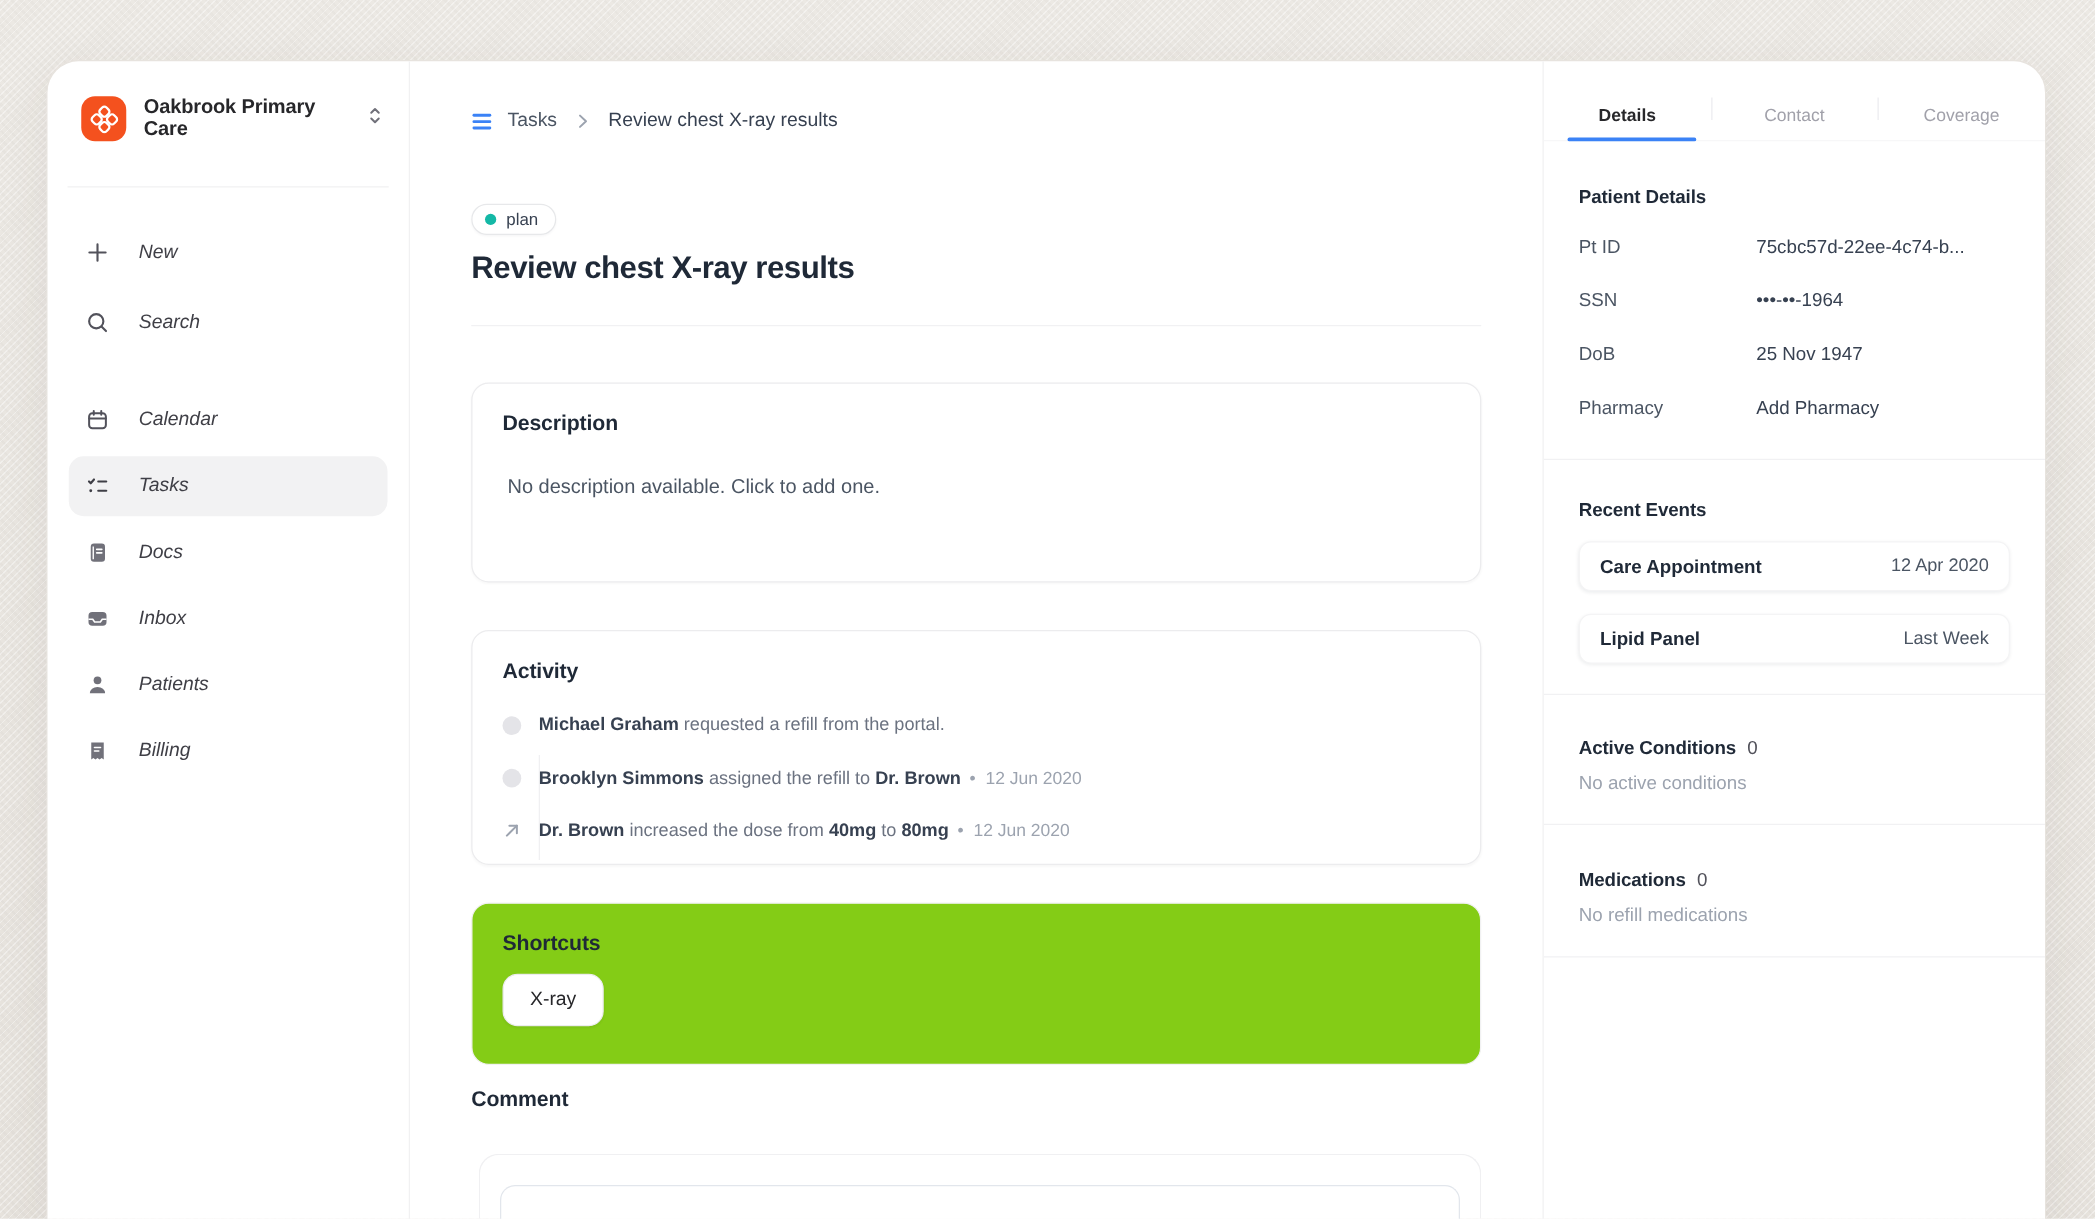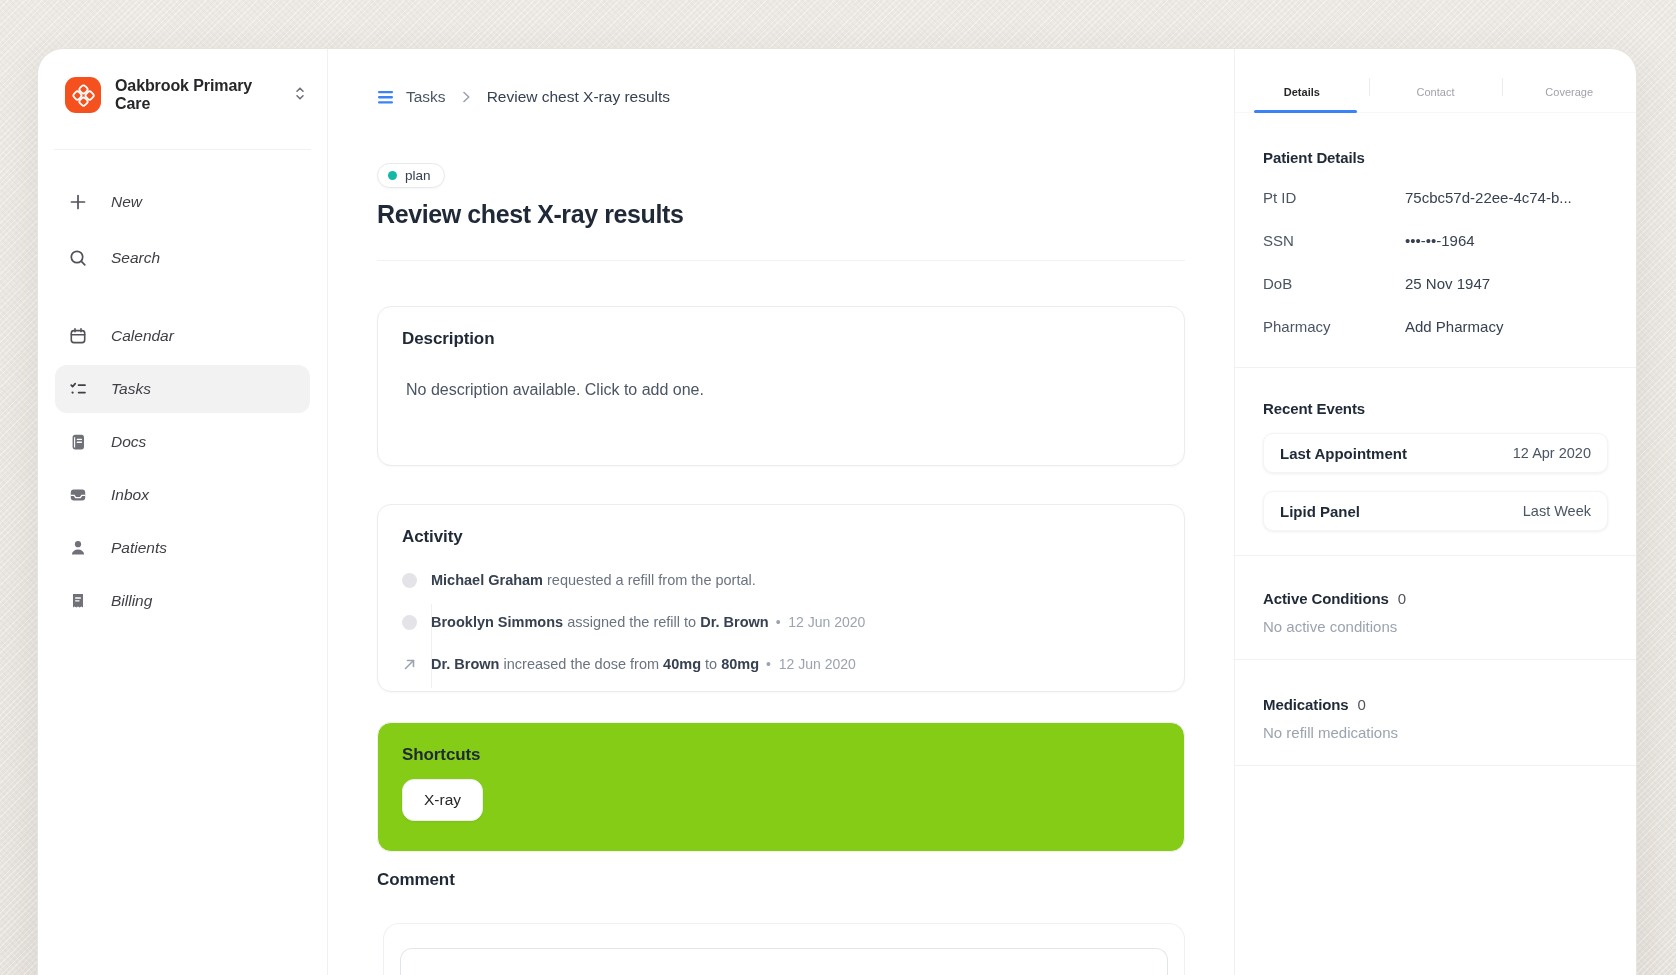--- a/index.html
+++ b/index.html
@@ -75,21 +75,21 @@
   .comment-section { margin-top:18px; }
   .composer { margin:33px 0 0 6px; border:1px solid #f0f0f2; border-radius:16px 16px 0 0; border-bottom:none; padding:24px 16px 0 16px; height:52px; }
   .comment-input { width:100%; height:60px; border:1px solid #e2e6ec; border-radius:12px 12px 0 0; border-bottom:none;
     padding:15px 0 0 18px; font-size:15.5px; color:#334155; outline:none; font-family:"Liberation Sans","DejaVu Sans",sans-serif; }
   .comment-input::placeholder { color:#94a3b8; }
 
   
   .panel { width:402px; flex:0 0 402px; border-left:1px solid #f1f1f2; padding-top:22px; }
   .tabs { display:flex; height:42px; border-bottom:1px solid #f7f7f8; }
   .tab { flex:1; display:flex; align-items:center; justify-content:center; position:relative;
-    font-size:11px; color:#a1a1aa; font-weight:500; cursor:pointer; }
+    font-size:14px; color:#a1a1aa; font-weight:500; cursor:pointer; }
   .tab + .tab::before { content:""; position:absolute; left:0; top:7px; height:18px; width:1px; background:#ececef; }
   .tab.active { color:#27272a; font-weight:700; }
   .tab.active::after { content:""; position:absolute; left:19px; right:12px; bottom:-1px; height:3px; border-radius:2px; background:#3B82F6; }
 
   .p-section { padding:0 28px; border-bottom:1px solid #f1f1f3; }
   .p-heading { font-size:15px; font-weight:700; color:#1f2937; letter-spacing:-0.1px; }
   .p-count { font-weight:400; color:#52525b; margin-left:9px; }
 
   .sec-details { padding-top:36px; padding-bottom:19px; }
   .detail-rows { margin-top:10px; }
@@ -325,21 +325,21 @@
             <span class="detail-label">Pharmacy</span>
             <span class="detail-value action">Add Pharmacy</span>
           </div>
         </div>
       </section>
 
       <section class="p-section sec-events">
         <div class="p-heading">Recent Events</div>
         <div class="event-cards">
           <div class="event-card">
-            <span class="event-label">Last Appointment</span>
+            <span class="event-label">Care Appointment</span>
             <span class="event-value">12 Apr 2020</span>
           </div>
           <div class="event-card">
             <span class="event-label">Lipid Panel</span>
             <span class="event-value">Last Week</span>
           </div>
         </div>
       </section>
 
       <section class="p-section sec-empty">

